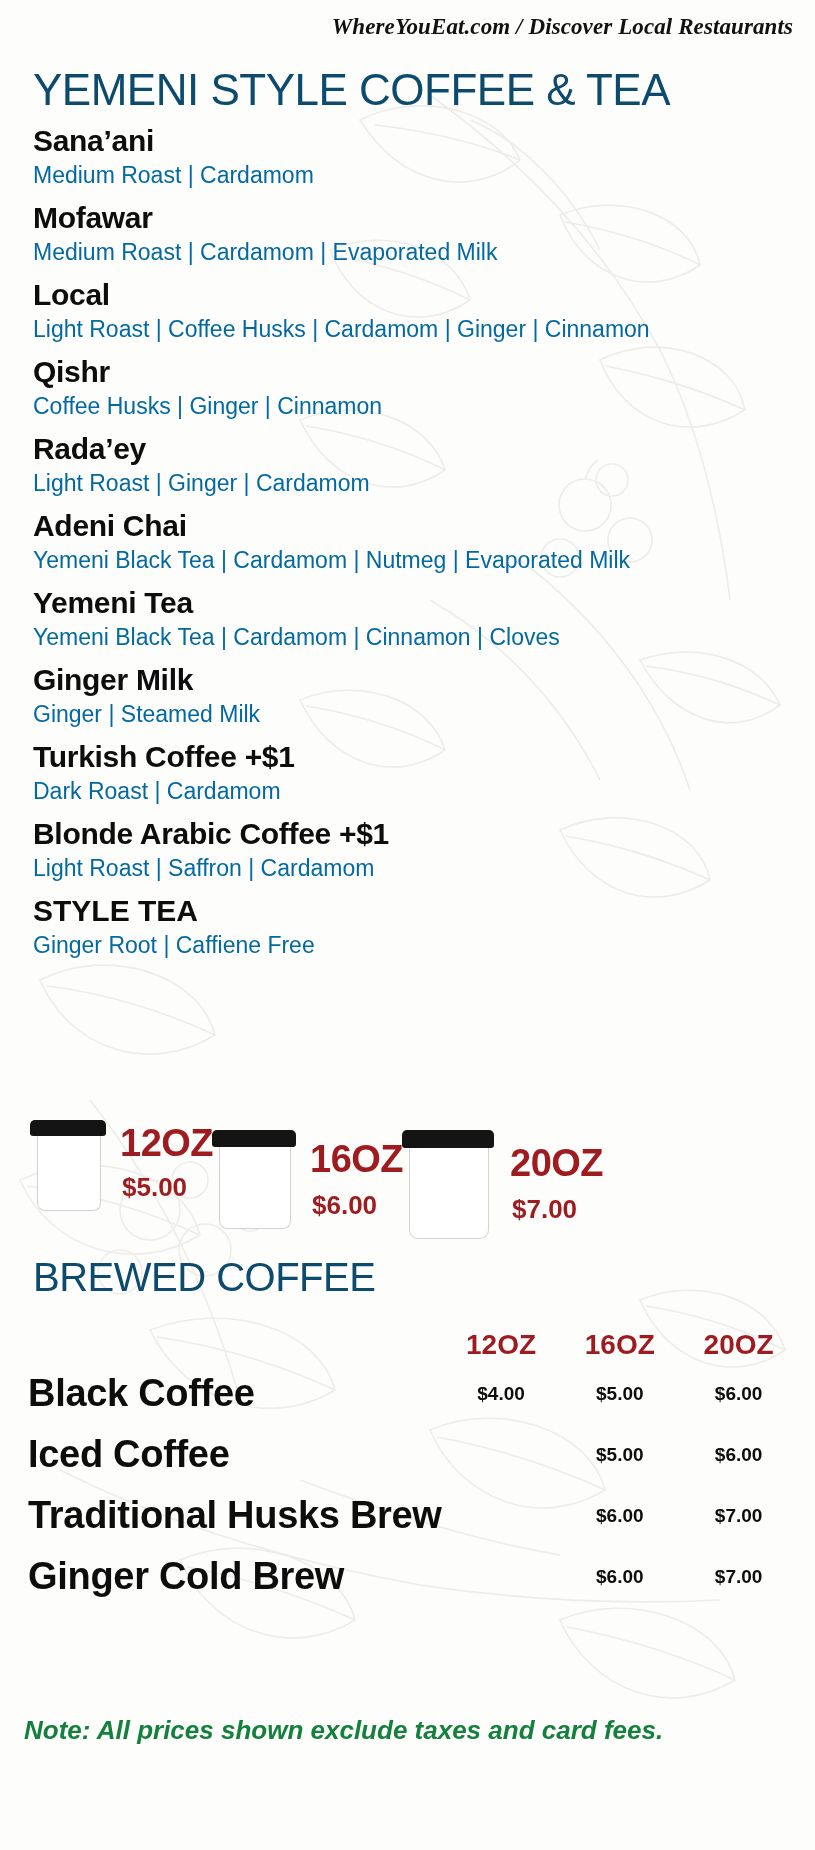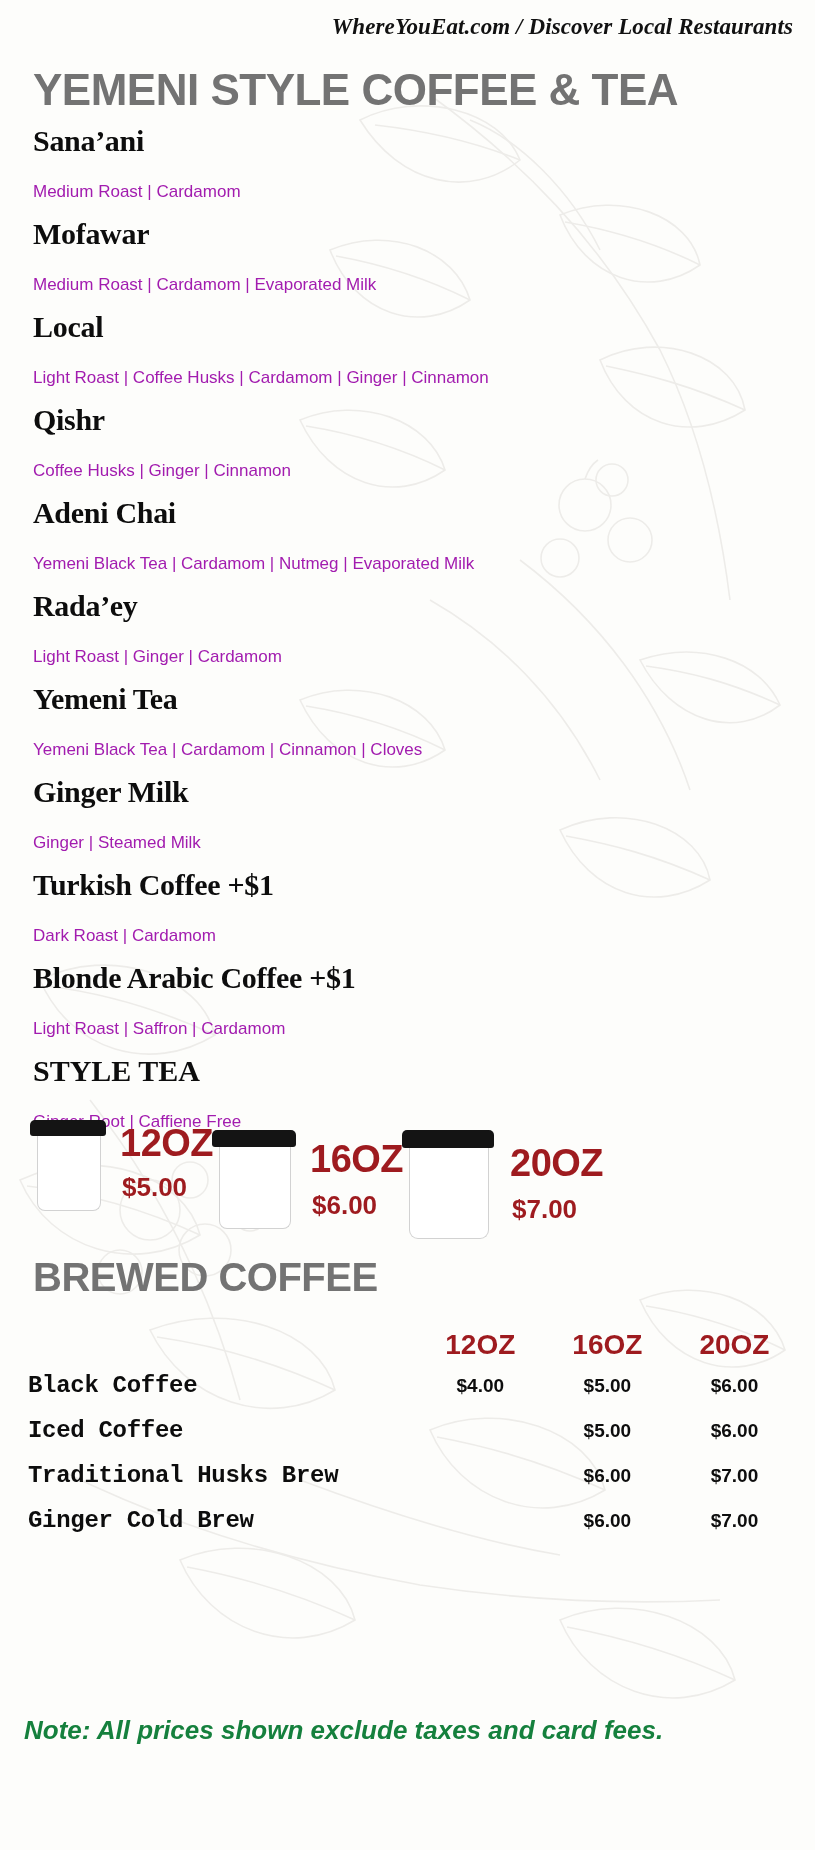--- a/index.html
+++ b/index.html
@@ -36,22 +36,22 @@
     right: 22px;
     font-family: "Liberation Serif", serif;
     font-style: italic;
     font-weight: bold;
     font-size: 23px;
     color: #111111;
     letter-spacing: 0.1px;
     white-space: nowrap;
   }
   .section-title {
-    color: #737373;
-    font-weight: bold;
+    color: #0c4a6e;
+    font-weight: normal;
     letter-spacing: -0.5px;
   }
   #title-coffee-tea {
     position: absolute;
     left: 33px;
     top: 66px;
     font-size: 44px;
     line-height: 48px;
     white-space: nowrap;
   }
@@ -65,27 +65,26 @@
     margin: 0;
     padding: 0;
   }
   .drink-name {
     font-size: 30px;
     font-weight: bold;
     color: #0d0d0d;
     letter-spacing: -0.3px;
     line-height: 38px;
     margin: 0;
-    font-family: Liberation Serif, serif;
   }
   .drink-desc {
-    font-size: 17px;
-    color: #a21caf;
+    font-size: 23px;
+    color: #0369a1;
     line-height: 31px;
-    margin: 16px 0 8px 0;
+    margin: 0 0 8px 0;
   }
   .drink.caps .drink-name { letter-spacing: 0px; }
 
   
   .cups-row {
     position: absolute;
     left: 22px;
     top: 1090px;
     width: 770px;
     height: 140px;
@@ -148,23 +147,22 @@
     font-size: 19px;
     font-weight: bold;
     color: #0d0d0d;
     text-align: center;
     padding: 9px 0;
     white-space: nowrap;
   }
   .brewed-table td.rowname {
     text-align: left;
     padding-left: 10px;
-    font-size: 24px;
+    font-size: 38px;
     letter-spacing: -0.3px;
-    font-family: Liberation Mono, monospace;
   }
   .brewed-table col.c1 { width: 395px; }
   .brewed-table col.c2 { width: 128px; }
   .brewed-table col.c3 { width: 128px; }
   .brewed-table col.c4 { width: 128px; }
 
   .note {
     position: absolute;
     left: 24px;
     top: 1715px;
@@ -254,26 +252,26 @@
     </div>
     <div class="drink">
       <div class="drink-name">Local</div>
       <div class="drink-desc">Light Roast | Coffee Husks | Cardamom | Ginger | Cinnamon</div>
     </div>
     <div class="drink">
       <div class="drink-name">Qishr</div>
       <div class="drink-desc">Coffee Husks | Ginger | Cinnamon</div>
     </div>
     <div class="drink">
+      <div class="drink-name">Rada’ey</div>
+      <div class="drink-desc">Light Roast | Ginger | Cardamom</div>
+    </div>
+    <div class="drink">
       <div class="drink-name">Adeni Chai</div>
       <div class="drink-desc">Yemeni Black Tea | Cardamom | Nutmeg | Evaporated Milk</div>
-    </div>
-    <div class="drink">
-      <div class="drink-name">Rada’ey</div>
-      <div class="drink-desc">Light Roast | Ginger | Cardamom</div>
     </div>
     <div class="drink">
       <div class="drink-name">Yemeni Tea</div>
       <div class="drink-desc">Yemeni Black Tea | Cardamom | Cinnamon | Cloves</div>
     </div>
     <div class="drink">
       <div class="drink-name">Ginger Milk</div>
       <div class="drink-desc">Ginger | Steamed Milk</div>
     </div>
     <div class="drink">

